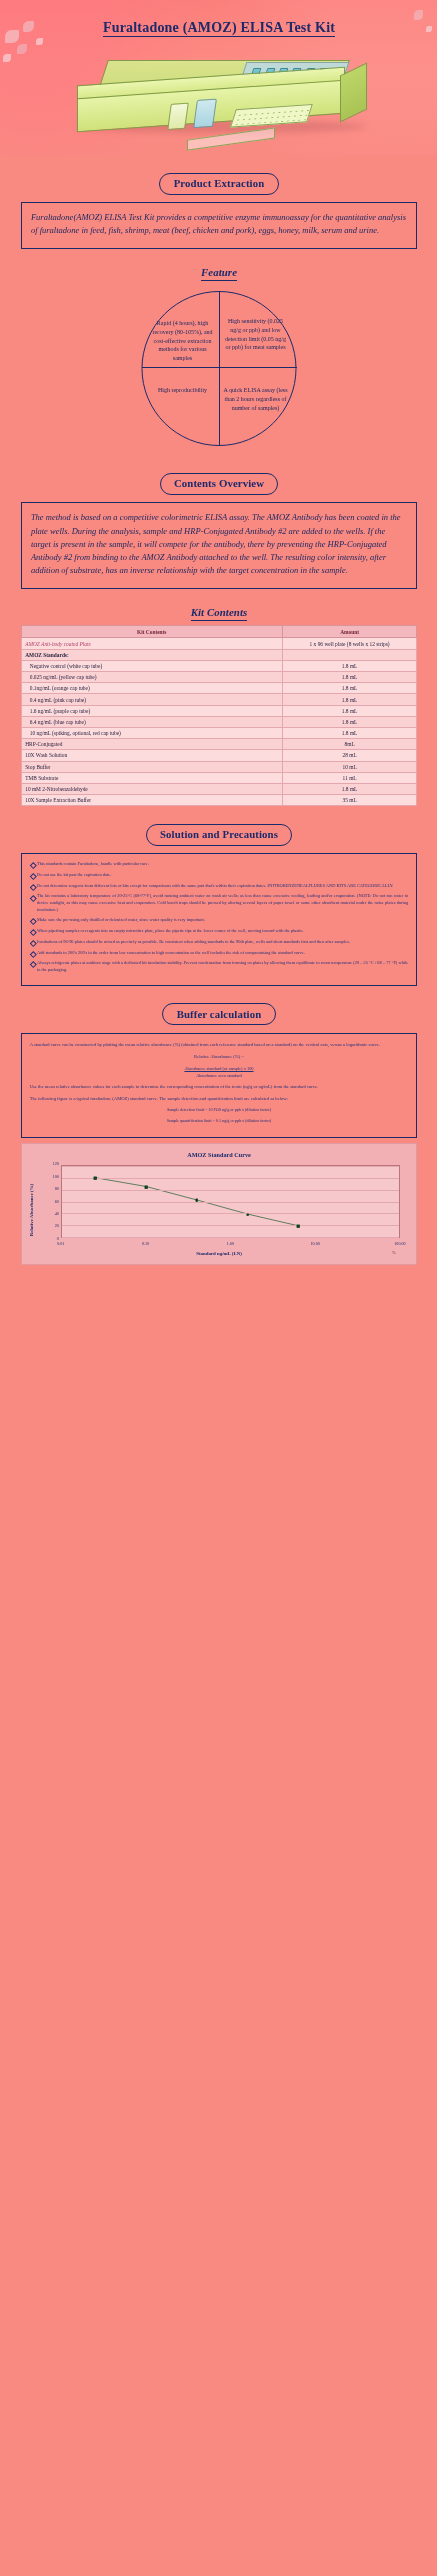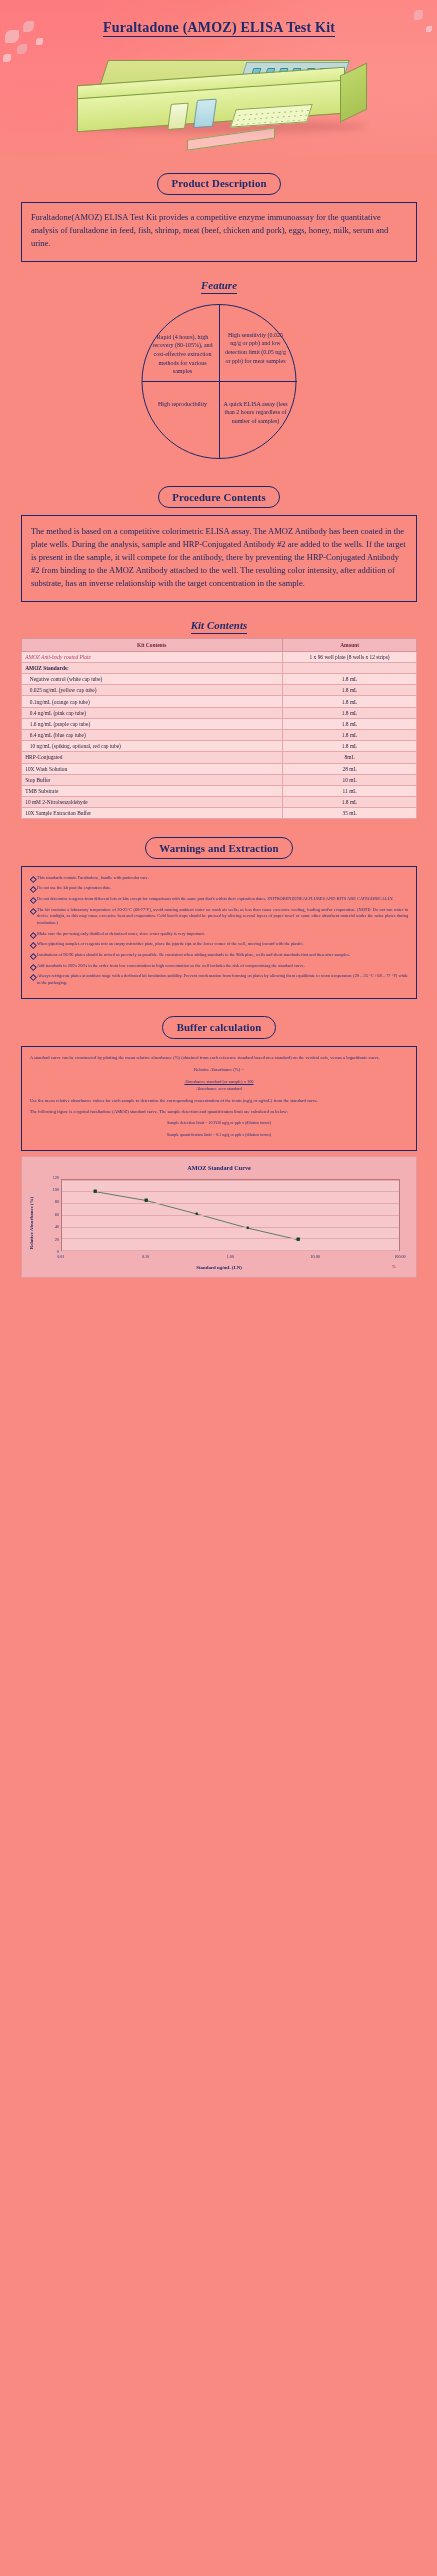--- a/index.html
+++ b/index.html
@@ -121,20 +121,21 @@
   .heading.plain .u2 { border-bottom:1.5px double #1b2a6b; padding-bottom:2.1px; }
 
   
   .textbox {
     margin: 2.1px 20.6px 0;
     border:1px solid #1b2a6b;
     padding:8.2px 9.3px 10.3px;
     font-size:8.5px;
     line-height:1.55;
     color:#18265f;
+    font-style:italic;
   }
 
   
   .feature-area { position:relative; height: 170px; margin-top:3.1px; }
   .fcircle {
     position:absolute; left:50%; transform:translateX(-50%);
     top:5.2px; width:155px; height:155px;
     border:1px solid #1b2a6b; border-radius:50%;
   }
   .fline-v { position:absolute; left:50%; top:5.2px; width:0; height:155px; border-left:1px solid #1b2a6b; }
@@ -262,41 +263,41 @@
         <div class="plate">
           <div class="plate-dots"></div>
         </div>
         <div class="kit-label"></div>
       </div>
       <div class="box-side"></div>
     </div>
   </div>
 
   <div class="heading-wrap">
-    <div class="heading">Product Description</div>
+    <div class="heading">Product Extraction</div>
   </div>
   <div class="textbox">Furaltadone(AMOZ) ELISA Test Kit provides a competitive enzyme immunoassay for the quantitative analysis of furaltadone in feed, fish, shrimp, meat (beef, chicken and pork), eggs, honey, milk, serum and urine.</div>
 
   <div class="heading-wrap">
     <div class="heading plain">
       <span class="u2">Feature</span>
     </div>
   </div>
   <div class="feature-area">
     <div class="fcircle"></div>
     <div class="fline-v"></div>
     <div class="fline-h"></div>
     <div class="quad q1">Rapid (4 hours), high recovery (80-105%), and cost-effective extraction methods for various samples</div>
     <div class="quad q2">High sensitivity (0.025 ng/g or ppb) and low detection limit (0.05 ng/g or ppb) for meat samples</div>
     <div class="quad q3">High reproducibility</div>
     <div class="quad q4">A quick ELISA assay (less than 2 hours regardless of number of samples)</div>
   </div>
 
   <div class="heading-wrap">
-    <div class="heading">Procedure Contents</div>
+    <div class="heading">Contents Overview</div>
   </div>
   <div class="textbox">The method is based on a competitive colorimetric ELISA assay. The AMOZ Antibody has been coated in the plate wells. During the analysis, sample and HRP-Conjugated Antibody #2 are added to the wells. If the target is present in the sample, it will compete for the antibody, there by preventing the HRP-Conjugated Antibody #2 from binding to the AMOZ Antibody attached to the well. The resulting color intensity, after addition of substrate, has an inverse relationship with the target concentration in the sample.</div>
 
   <div class="heading-wrap">
     <div class="heading plain">
       <span class="u2">Kit Contents</span>
     </div>
   </div>
   <div class="table-wrap">
     <table class="kit">
@@ -365,21 +366,21 @@
           </tr>
           <tr>
             <td>10X Sample Extraction Buffer</td>
             <td class="amt">35 mL</td>
           </tr>
         </tbody>
     </table>
   </div>
 
   <div class="heading-wrap">
-    <div class="heading">Warnings and Extraction</div>
+    <div class="heading">Solution and Precautions</div>
   </div>
   <div class="warnbox">
     <ul id="warn-list">
         <li>This standards contain Furaltadone, handle with particular care.</li>
         <li>Do not use the kit past the expiration date.</li>
         <li>Do not determine reagents from different lots or kits except for comparisons with the same part that's within their expiration dates. 2NITROBENZENEALFLURES AND KITS ARE CATEGORICALLY.</li>
         <li>The kit contains a laboratory temperature of 20-25°C (68-77°F), avoid running ambient water on wash air wells; as less than cause excessive cooling, leading and/or evaporation. (NOTE: Do not run water in device sunlight, as this may cause excessive heat and evaporation. Cold bench traps should be pressed by altering several layers of paper towel or some other absorbent material under the noise plates during incubation.)</li>
         <li>Make sure the pre-using only distilled or deionized water, since water quality is very important.</li>
         <li>When pipetting samples or reagents into an empty microtiter plate, place the pipette tips at the lower corner of the well, moving inward with the plastic.</li>
         <li>Incubations of 96-96 plates should be mixed as precisely as possible. Be consistent when adding standards to the 96th plate, wells and short standards first and then after samples.</li>

